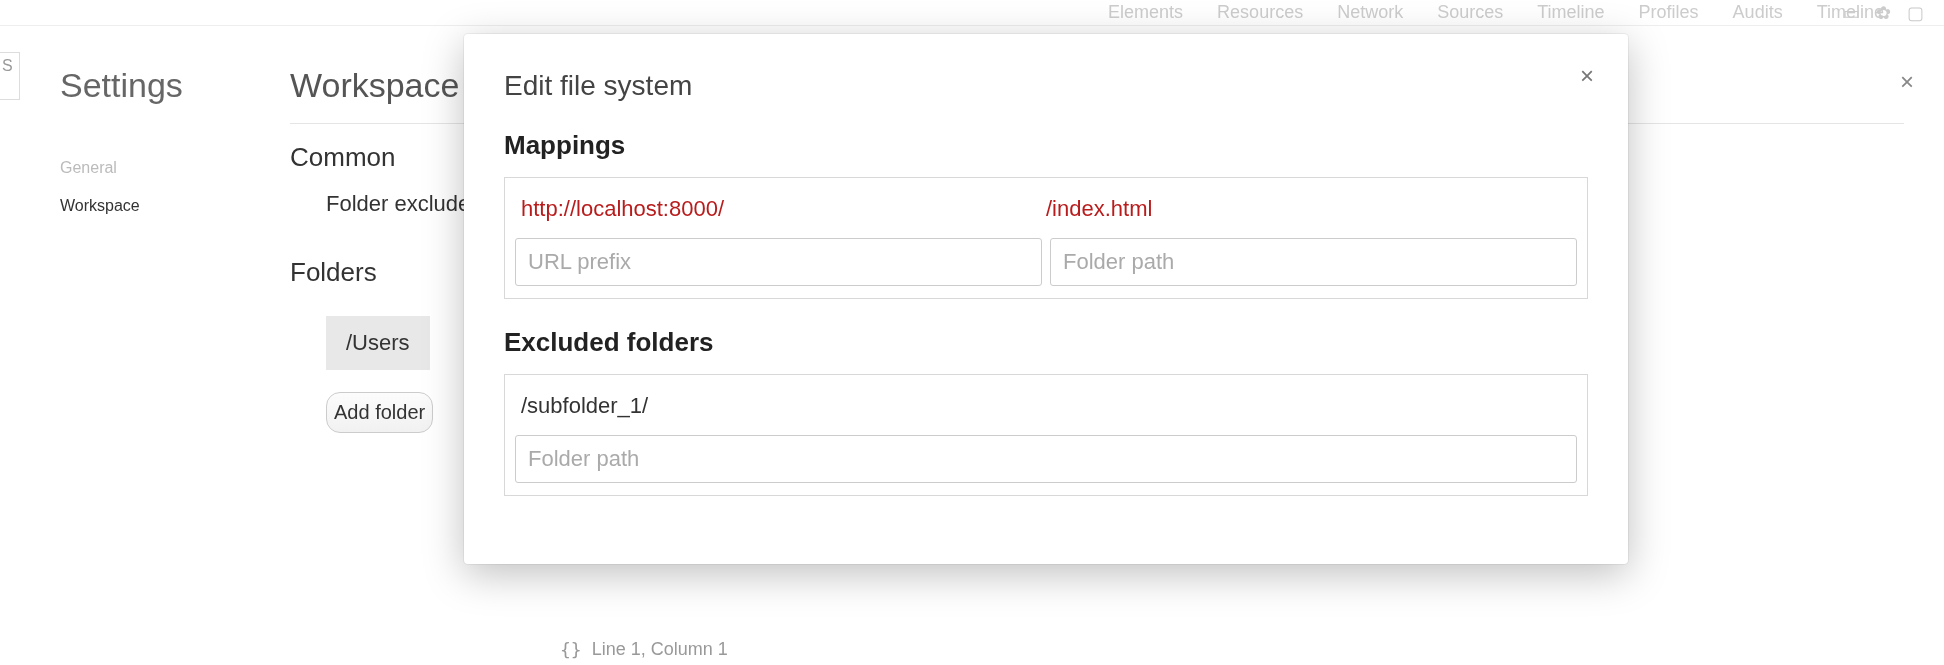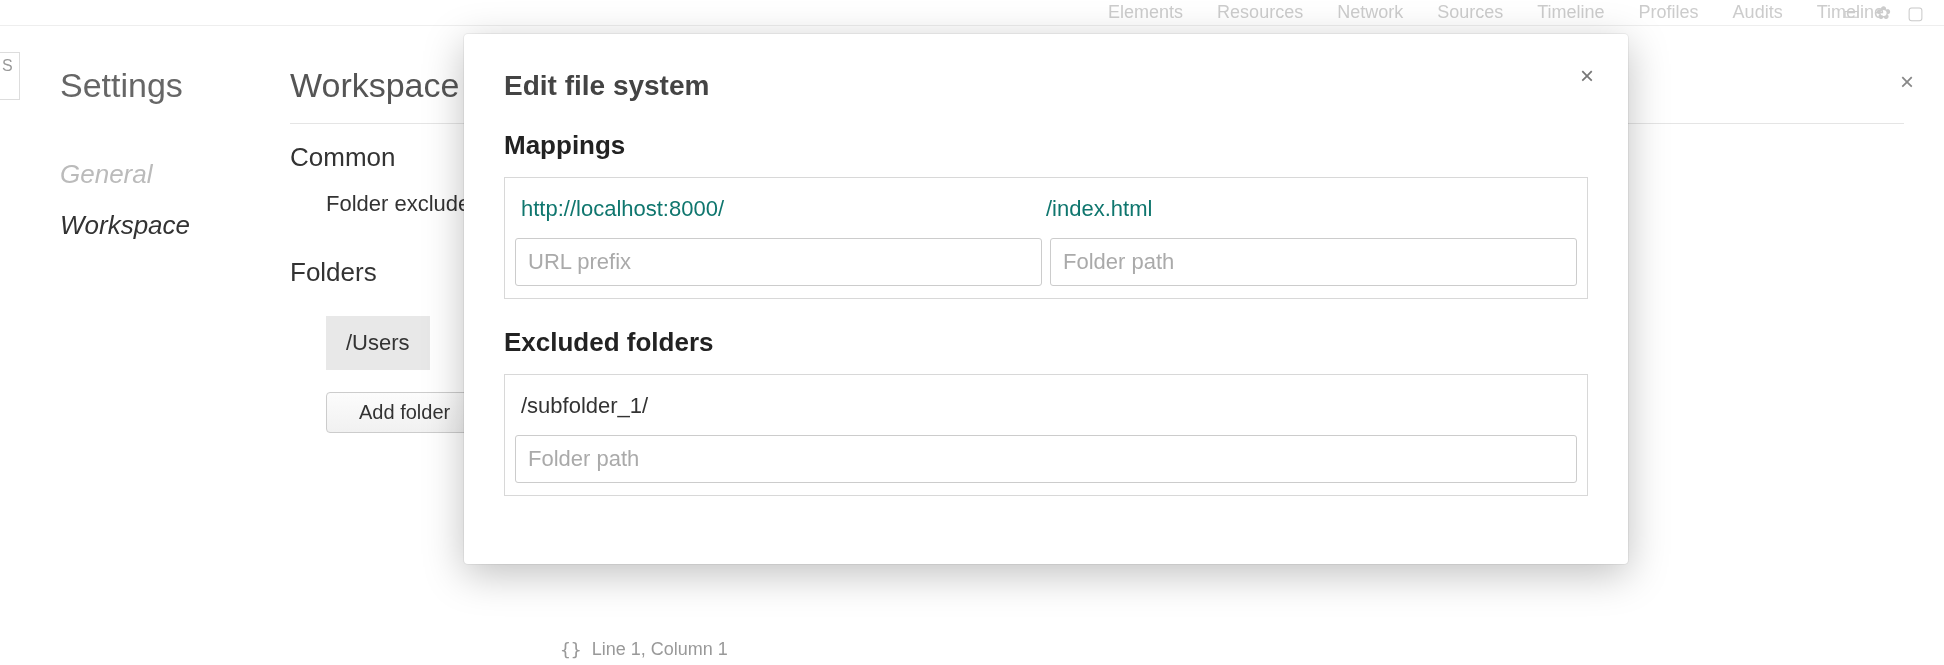--- a/index.html
+++ b/index.html
@@ -69,25 +69,24 @@
     width: 210px;
     padding: 40px 0 0 40px;
   }
   .settings-title {
     font-size: 34px;
     font-weight: 400;
     color: #666;
     margin-bottom: 44px;
   }
   .settings-nav-item {
-    font-size: 26px;
+    font-size: 16px;
     color: #bbb;
     padding: 10px 0;
     cursor: pointer;
-    font-style: italic;
   }
   .settings-nav-item.active {
     color: #333;
   }
   .settings-nav-item.shortcuts {
     margin-top: 36px;
   }
 
   .settings-main {
     flex: 1;
@@ -120,22 +119,22 @@
     background: #e8e8e8;
     padding: 14px 20px;
     font-size: 22px;
     color: #333;
     margin-top: 10px;
     margin-bottom: 22px;
   }
   .add-btn {
     border: 1px solid #ccc;
     background: linear-gradient(#fcfcfc,#f1f1f1);
-    border-radius: 4px;
-    padding: 8px 32px;
+    border-radius: 14px;
+    padding: 8px 7px;
     font-size: 20px;
     color: #333;
     cursor: pointer;
   }
 
   
   .status-bar {
     position: absolute;
     left: 0;
     bottom: 0;
@@ -167,40 +166,40 @@
     position: absolute;
     top: 30px;
     right: 34px;
     font-size: 24px;
     color: #777;
     cursor: pointer;
     line-height: 1;
   }
   .dialog-title {
     font-size: 28px;
-    font-weight: 700;
+    font-weight: 400;
     color: #444;
     margin-bottom: 28px;
   }
   .dialog-section {
     font-size: 26px;
     font-weight: 600;
     color: #222;
     margin-bottom: 16px;
   }
   .box {
     border: 1px solid #d8d8d8;
     padding: 10px 10px 12px 10px;
     margin-bottom: 28px;
   }
   .mapping-row {
     display: flex;
     padding: 8px 6px 16px 6px;
     font-size: 22px;
-    color: #0f766e;
+    color: #b91c1c;
   }
   .mapping-row > div:first-child {
     width: 50%;
   }
   .mapping-row > div:last-child {
     width: 50%;
   }
   .input-row {
     display: flex;
     gap: 8px;

